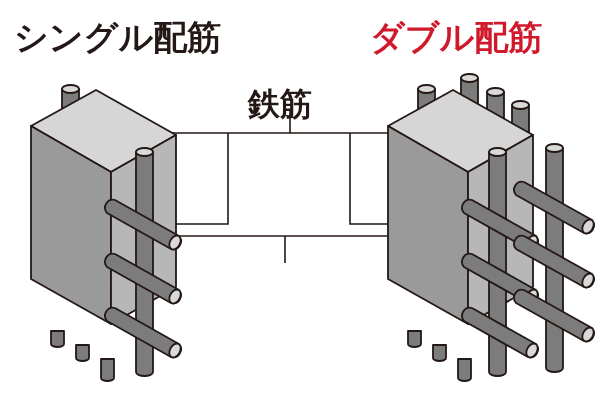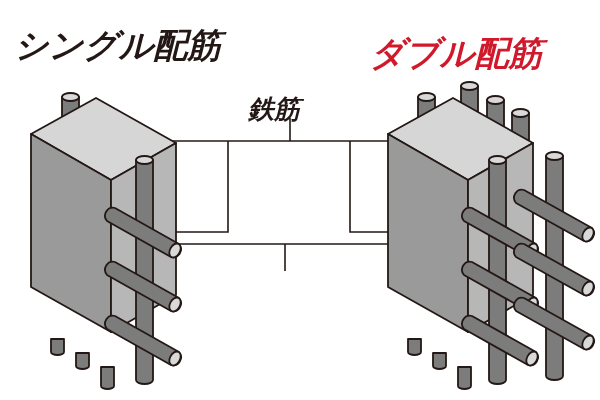--- a/index.html
+++ b/index.html
@@ -9,44 +9,43 @@
   }
   body {
     width: 600px;
     height: 400px;
     position: relative;
     overflow: hidden;
     font-family: "DejaVu Sans", "Liberation Sans", sans-serif;
   }
   #stage {
     position: absolute;
-    left: 0; top: 8px;
-    width: 600px; height: 348px; font-style: italic;
+    left: 0; top: 0;
+    width: 600px; height: 348px;
   }
   .title {
     position: absolute;
     font-size: 34px;
     font-weight: 700;
     letter-spacing: 0px;
     white-space: nowrap;
     line-height: 1;
     font-family: "DejaVu Sans", "Liberation Sans", sans-serif;
   }
   #title-single {
     left: 14px;
     top: 20px;
   }
   #title-double {
     left: 370px;
     top: 20px;
-    margin-top: 8px;
   }
   .callout-label {
     position: absolute;
-    font-size: 26px;
+    font-size: 32px;
     font-weight: 700;
     white-space: nowrap;
     line-height: 1;
     font-family: "DejaVu Sans", "Liberation Sans", sans-serif;
   }
   #label-rebar {
     left: 248px;
     top: 88px;
   }
   #label-concrete {

